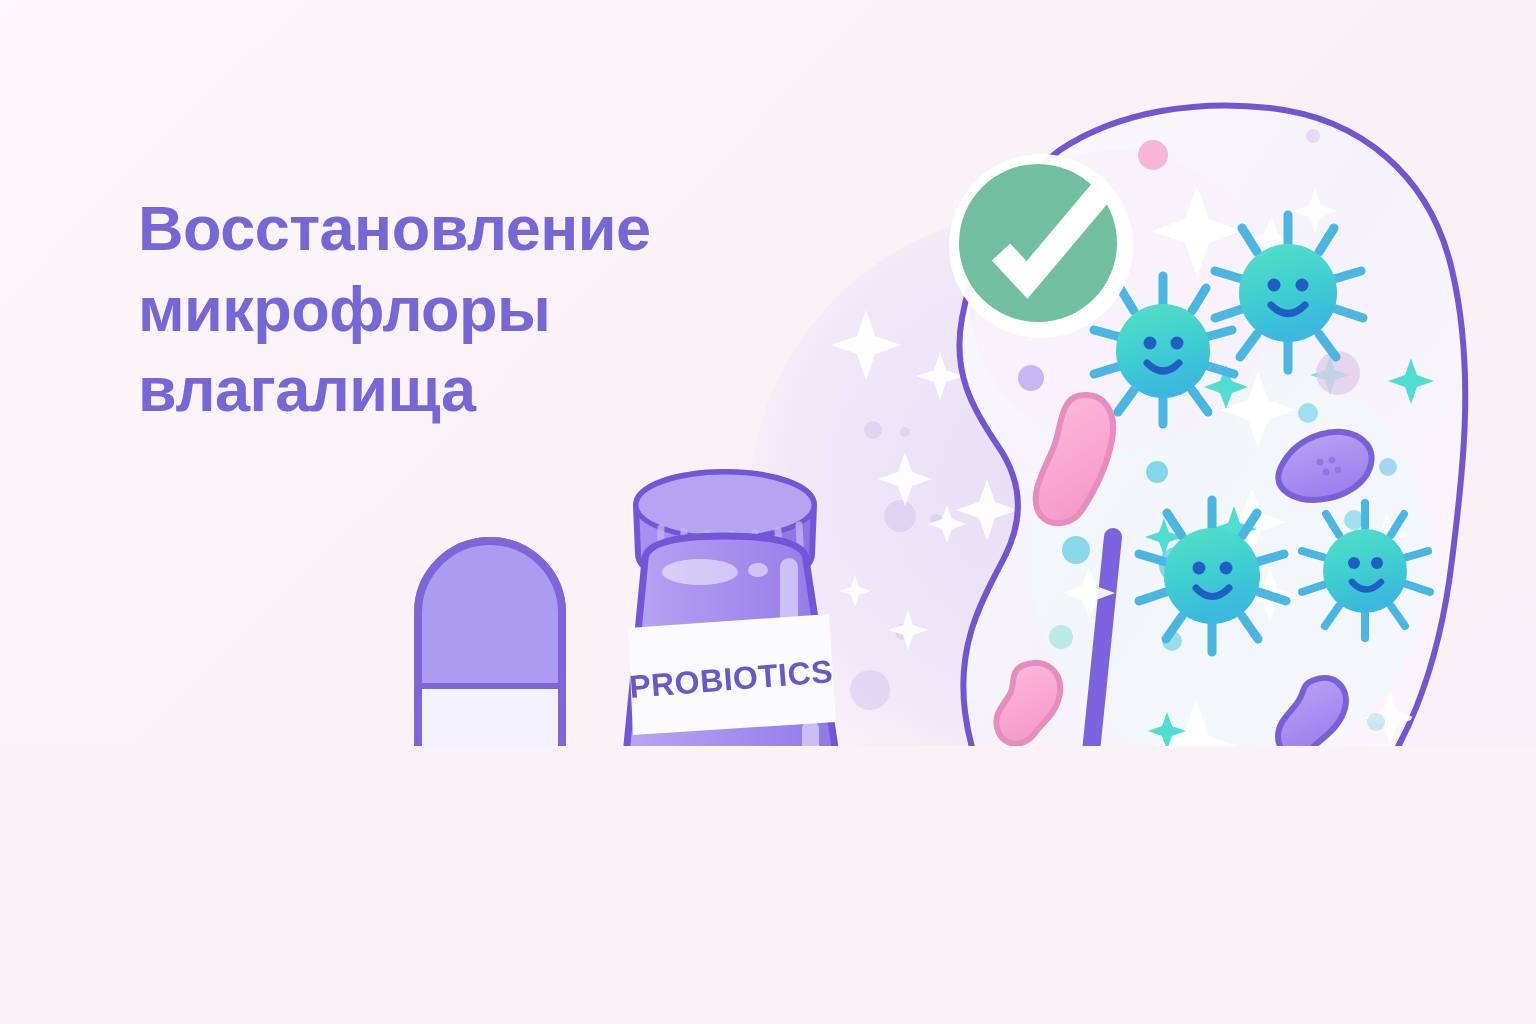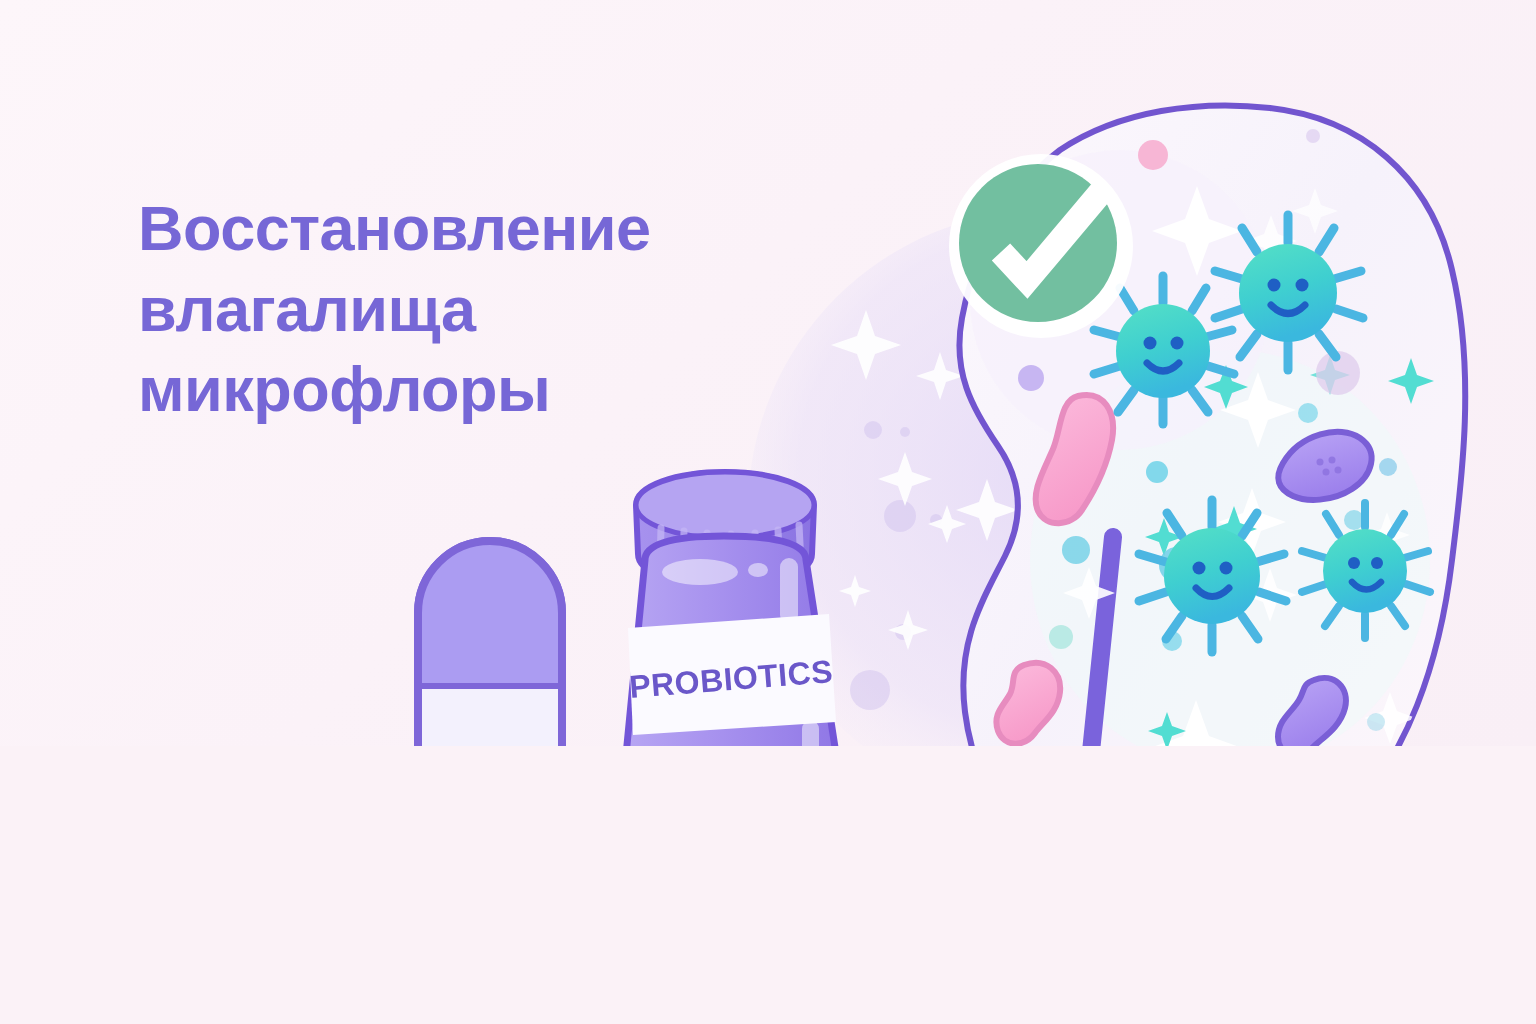--- a/index.html
+++ b/index.html
@@ -22,22 +22,22 @@
   
   #art{position:absolute;left:0;top:0;width:1536px;height:1024px;}
 </style>
 </head>
 <body>
 
 <div id="stage">
 
   <div id="headline">
     <span class="ln">Восстановление</span>
+    <span class="ln">микрофлоры</span>
     <span class="ln">влагалища</span>
-    <span class="ln">микрофлоры</span>
   </div>
 
   <svg id="art" viewBox="0 0 1536 1024">
     <defs>
       <radialGradient id="gBack" cx="50%" cy="45%" r="60%">
         <stop offset="0%" stop-color="#e3d9f7" stop-opacity=".85"></stop>
         <stop offset="70%" stop-color="#e9e0f8" stop-opacity=".55"></stop>
         <stop offset="100%" stop-color="#f3ecfa" stop-opacity="0"></stop>
       </radialGradient>
       <linearGradient id="gOrgan" x1="0" y1="0" x2="1" y2="1">

